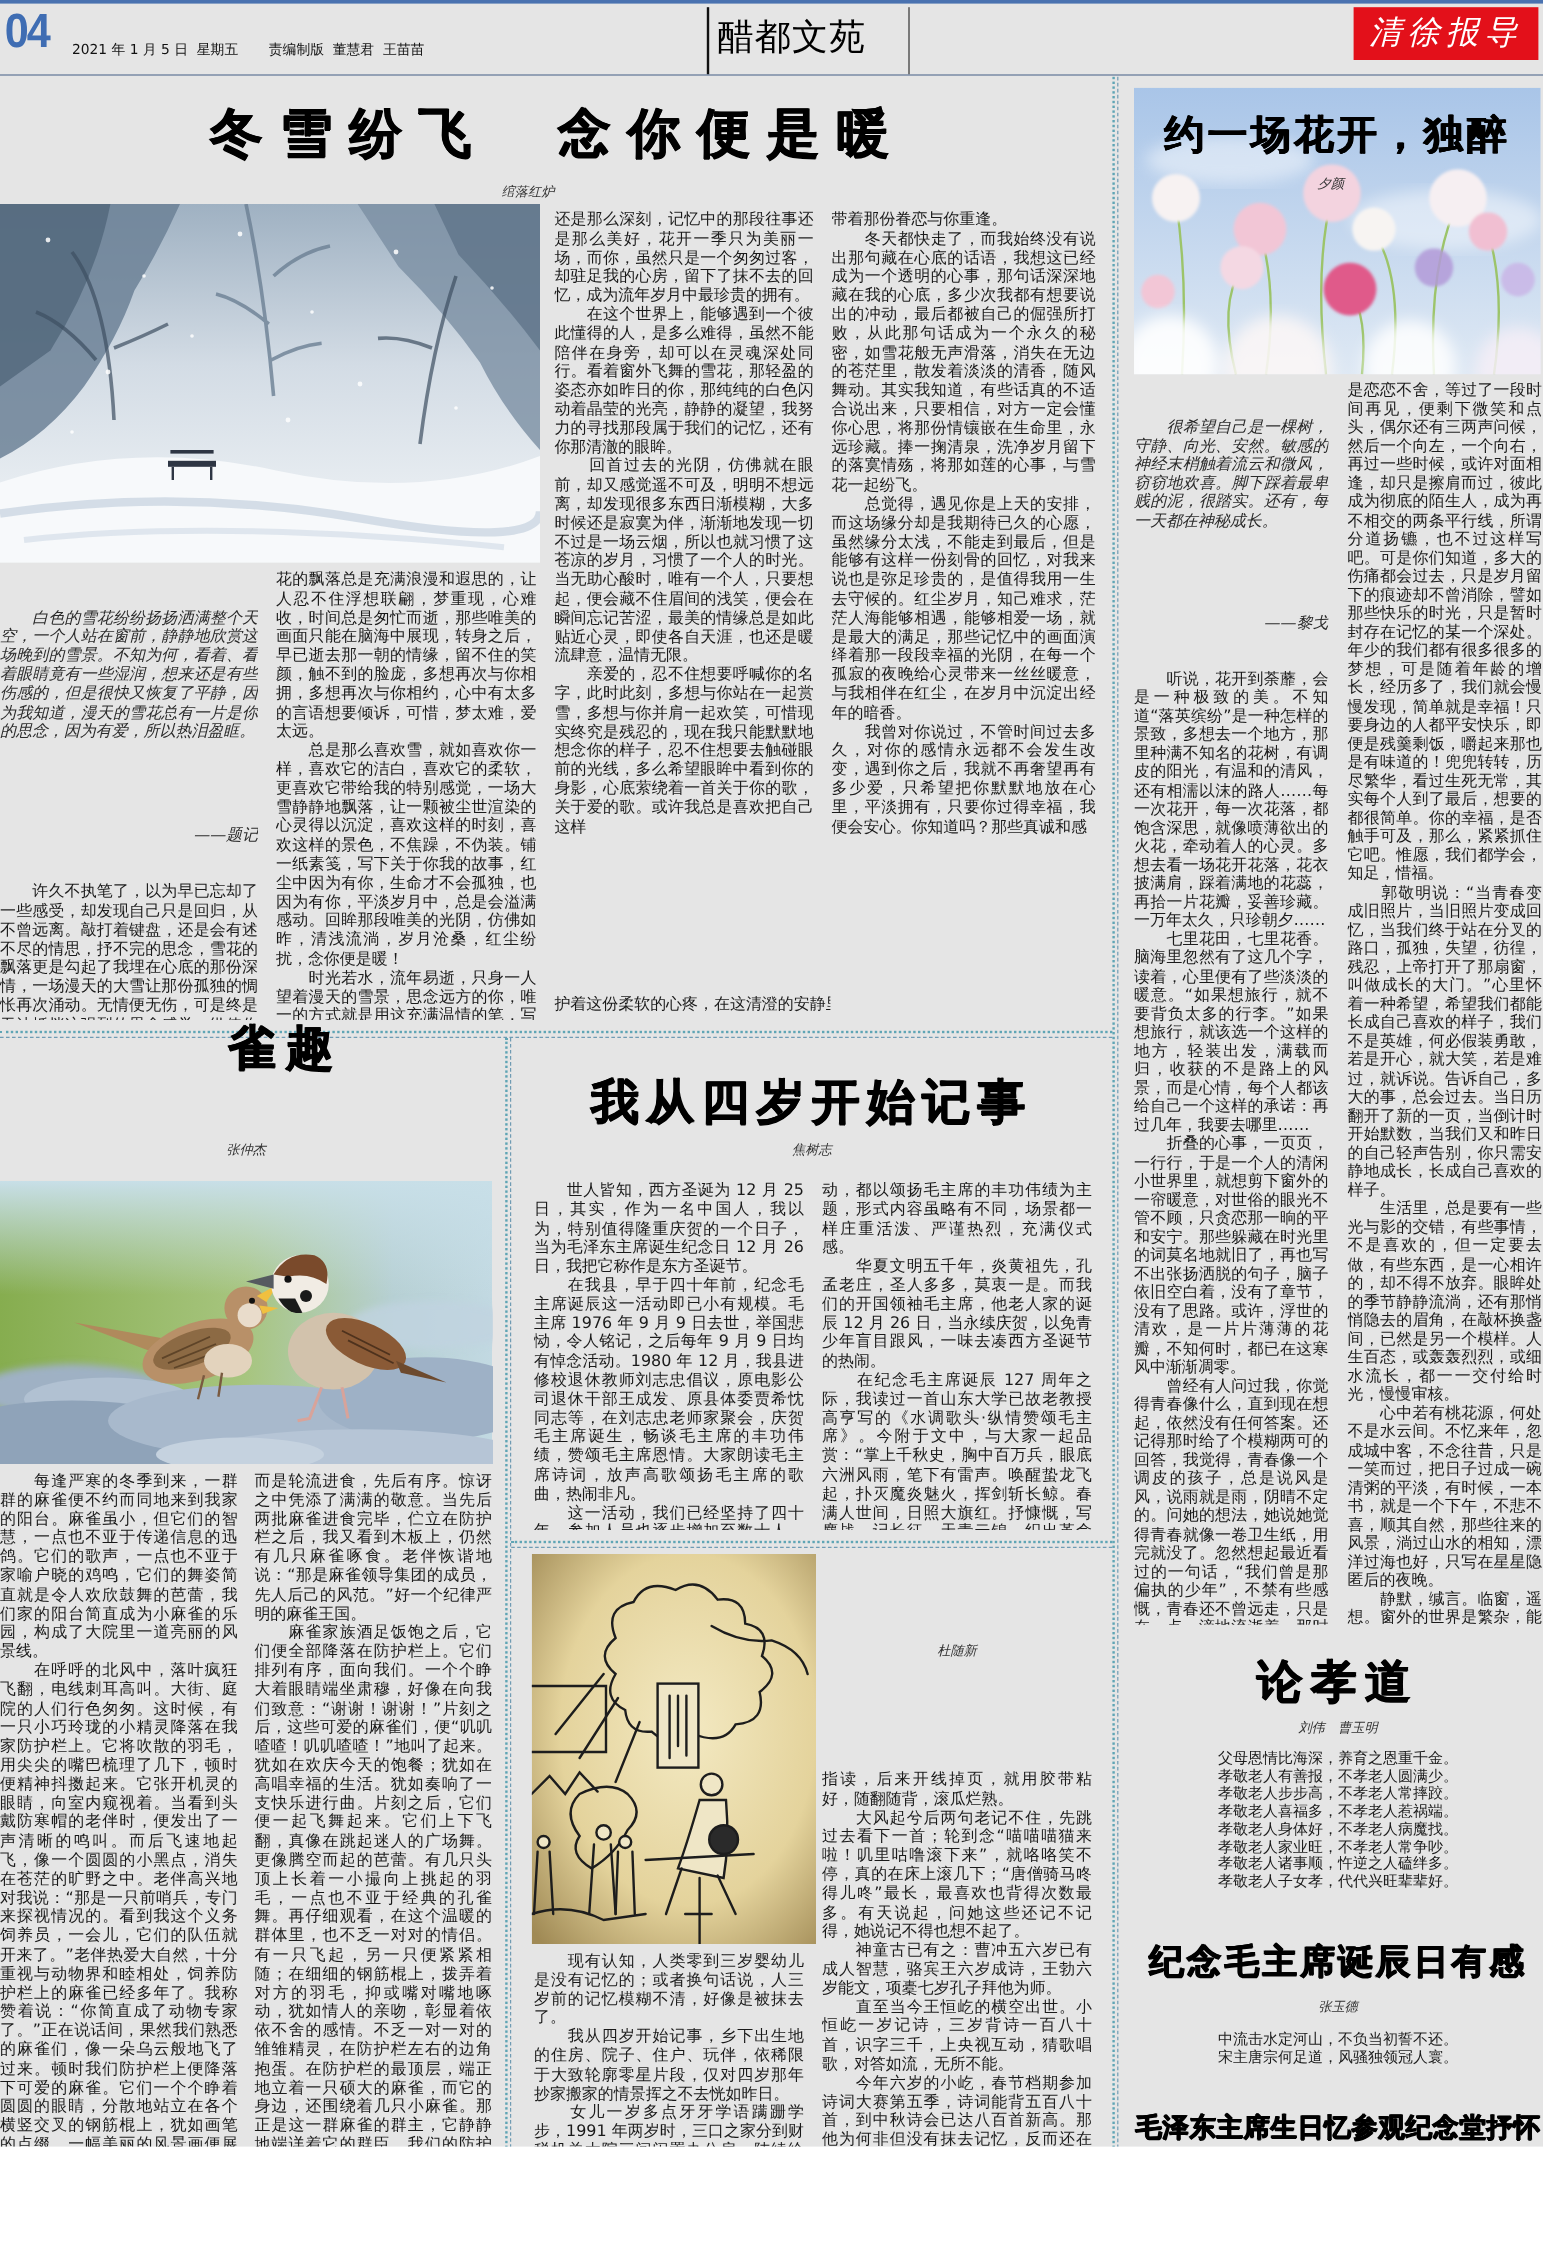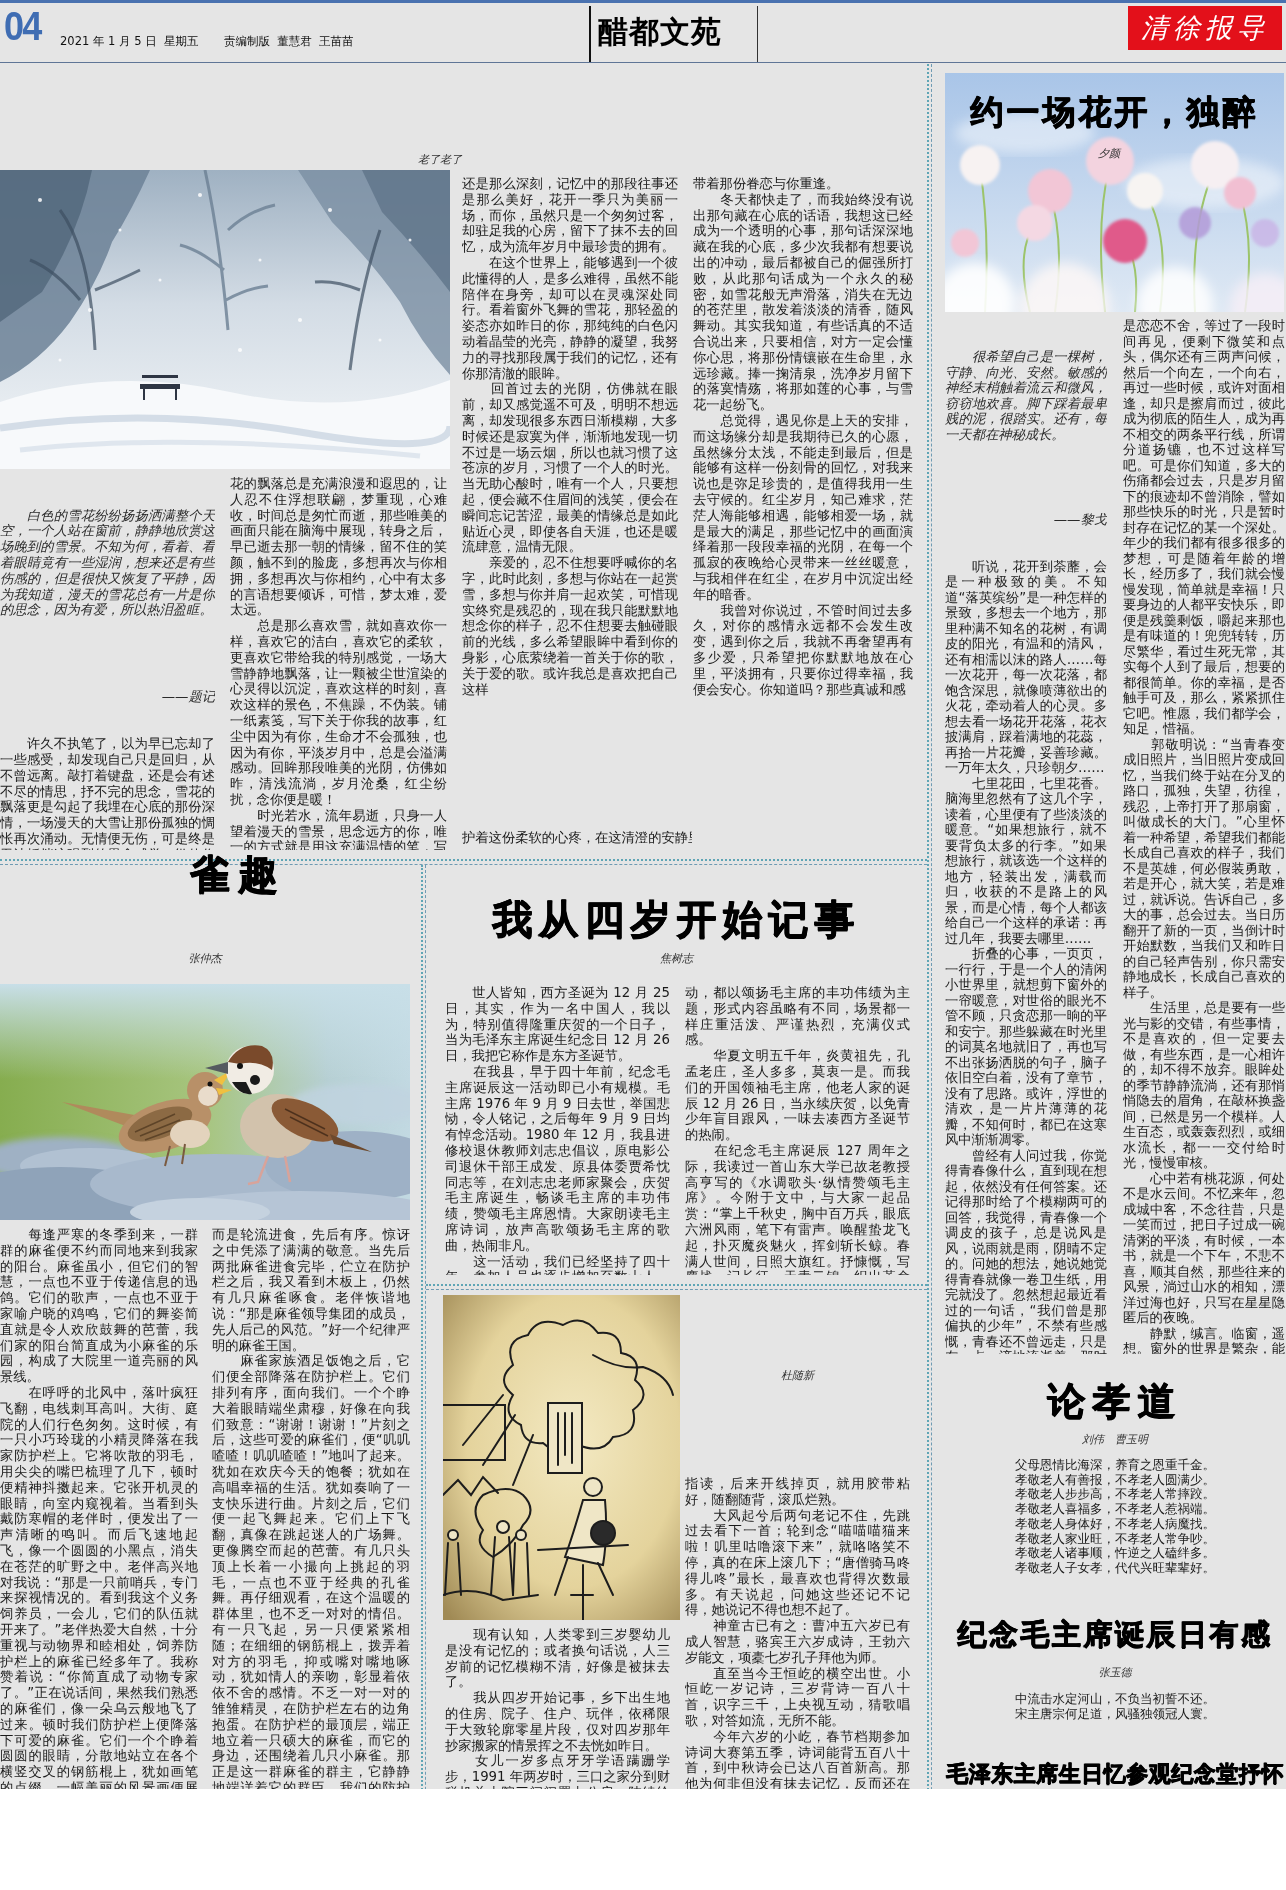--- a/index.html
+++ b/index.html
@@ -4,21 +4,21 @@
 <style>
   html, body { margin: 0; padding: 0; background: #ffffff; }
   #page { position: relative; width: 1286px; height: 1789px; overflow: hidden; background: #e5e5e5; font-family: "DejaVu Sans", sans-serif; color: #1a1a1a; }
   .abs { position: absolute; }
   .top-rule { left: 0; top: 0; width: 1286px; height: 3px; background: #4a72b0; }
   .header-rule { left: 0; top: 62px; width: 1286px; height: 1px; background: #5f7596; }
   .page-num { left: 4px; top: 6px; font-family: "Liberation Sans", sans-serif; font-weight: bold; font-size: 40px; line-height: 40px; color: #3f6db3; letter-spacing: -2px; transform: scaleX(0.9); transform-origin: left top; }
   .date { left: 60px; top: 34px; font-size: 11.5px; line-height: 14px; color: #111; white-space: pre; }
   .editors { left: 224px; top: 34px; font-size: 11.5px; line-height: 14px; color: #111; white-space: pre; }
   .vline-dark { width: 2px; background: #111; }
-  .section-name { left: 598px; top: 12px; font-family: "DejaVu Sans", sans-serif; font-weight: bold; font-size: 30px; line-height: 40px; color: #000; letter-spacing: 1px; }
+  .section-name { left: 598px; top: 12px; font-family: "DejaVu Sans", sans-serif; font-weight: normal; font-size: 30px; line-height: 40px; color: #000; letter-spacing: 1px; }
   .masthead { left: 1128px; top: 6px; width: 154px; height: 44px; background: #e3101a; color: #fff; font-family: "DejaVu Serif", serif; font-style: italic; font-size: 27px; line-height: 44px; text-align: center; letter-spacing: 5px; }
 
   .orn-h { height: 3px; border-top: 2px dotted #5fa5b5; border-bottom: 1px dashed #6f9bb3; }
   .orn-v { width: 2px; border-left: 2px dotted #5fa5b5; border-right: 1px dashed #6f9bb3; }
 
   .title { position: absolute; font-family: "DejaVu Serif", serif; font-weight: 900; color: #000; white-space: nowrap; text-align: center; text-shadow: 0.6px 0 0 #000, -0.6px 0 0 #000, 0 0.6px 0 #000; }
   .byline { position: absolute; font-family: "DejaVu Serif", serif; font-style: italic; font-size: 11px; line-height: 13px; color: #333; text-align: center; white-space: nowrap; }
   .col { position: absolute; font-size: 13.3px; line-height: 15.8px; white-space: pre-wrap; text-align: justify; overflow: hidden; color: #1a1a1a; word-break: break-all; }
   .col.r { line-height: 15.5px; }
   .epi { font-family: "DejaVu Serif", serif; font-style: italic; color: #2a2a2a; white-space: pre-wrap; }
@@ -40,21 +40,22 @@
   <div class="abs section-name">醋都文苑</div>
   <div class="abs" style="left:757px; top:6px; width:1px; height:56px; background:#333;"></div>
   <div class="abs masthead">清徐报导</div>
   <div class="abs header-rule"></div>
 
   <div class="abs orn-v" style="left:927px; top:64px; height:1826px;"></div>
   <div class="abs orn-h" style="left:0; top:859px; width:927px;"></div>
   <div class="abs orn-v" style="left:421px; top:865px; height:1025px;"></div>
   <div class="abs orn-h" style="left:426px; top:1284px; width:501px;"></div>
 
-  <div class="byline" style="left:418px; top:153px; text-align:left;">老了老了</div>
+  <div class="title" style="left:95px; top:88px; width:740px; font-size:44px; line-height:48px; letter-spacing:14px;">冬雪纷飞　念你便是暖</div>
+  <div class="byline" style="left:418px; top:153px; text-align:left;">绾落红炉</div>
 
   <div class="img" style="left:0; top:170px; width:450px; height:299px;">
     <svg width="450" height="299" viewBox="0 0 450 299">
       <defs>
         <linearGradient id="gSnow" x1="0" y1="0" x2="0" y2="1">
           <stop offset="0" stop-color="#9fb1c2"></stop>
           <stop offset="0.45" stop-color="#d3dce5"></stop>
           <stop offset="1" stop-color="#f3f6f8"></stop>
         </linearGradient>
       </defs>

